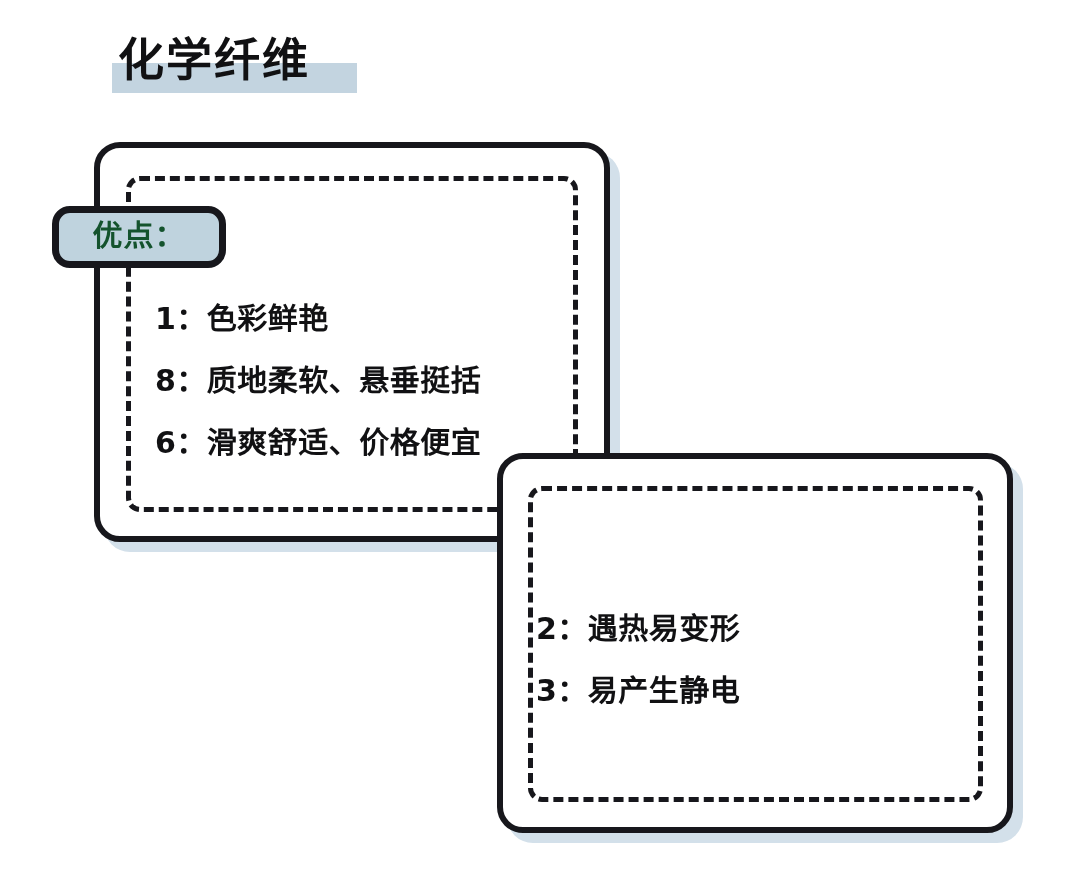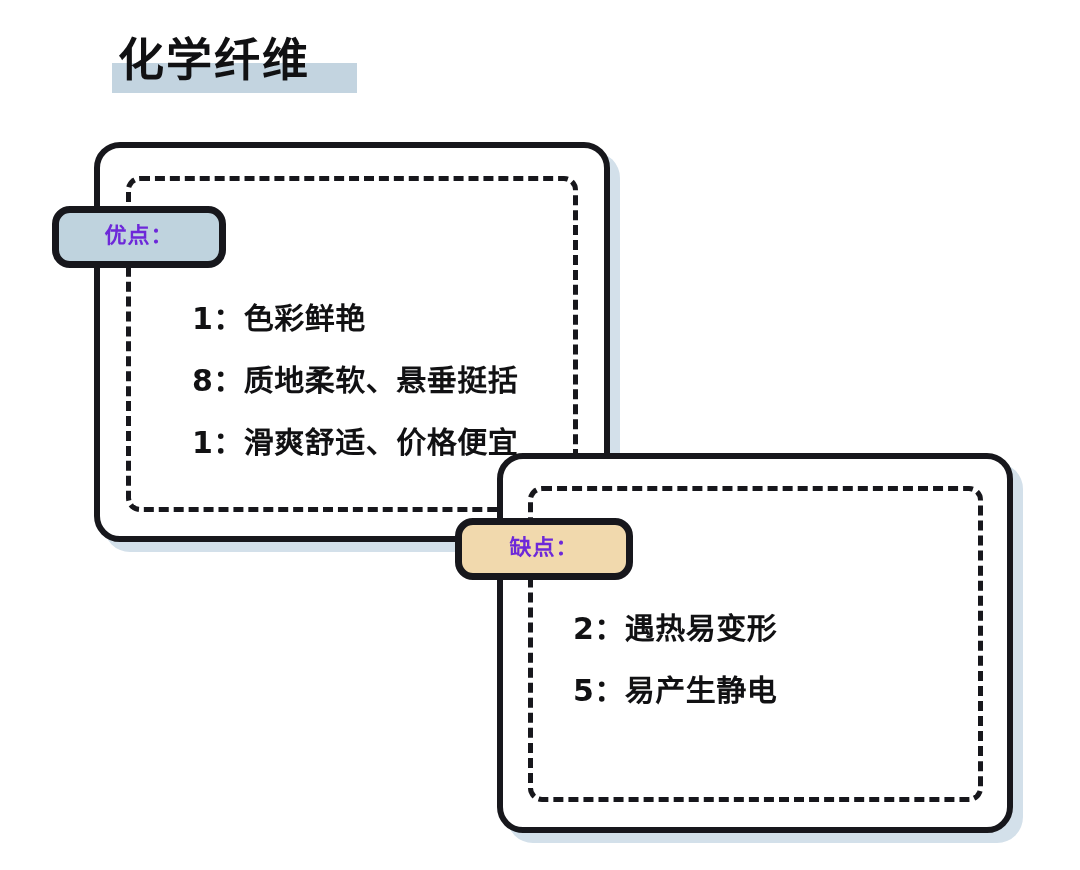--- a/index.html
+++ b/index.html
@@ -127,21 +127,20 @@
     padding: 0;
     list-style: none;
   }
   .list li {
     font-size: 30px;
     font-weight: 700;
     color: #111113;
     line-height: 1;
     white-space: nowrap;
     letter-spacing: 0.5px;
-    margin-left: 37px;
   }
   #pros-list {
     left: 155px;
     top: 304px;
     z-index: 7;
   }
   #pros-list li { margin-bottom: 32px; }
   #cons-list {
     left: 536px;
     top: 614px;
@@ -155,23 +154,23 @@
     position: absolute;
     box-sizing: border-box;
     border: 7px solid #17171c;
     border-radius: 18px;
     display: flex;
     align-items: center;
     justify-content: center;
     z-index: 10;
   }
   .badge-label {
-    font-size: 22px;
+    font-size: 30px;
     font-weight: 700;
-    color: #6d28d9;
+    color: #14532d;
     letter-spacing: 1px;
     white-space: nowrap;
     line-height: 1;
     padding-bottom: 2px;
   }
   #pros-badge {
     left: 52px;
     top: 206px;
     width: 174px;
     height: 62px;
@@ -195,33 +194,30 @@
     <div class="title-text">化学纤维</div>
   </div>
 
   <div class="card-shadow" id="pros-shadow"></div>
   <div class="card" id="pros-card"></div>
   <div class="card-dashed" id="pros-dashed"></div>
 
   <ul class="list" id="pros-list">
     <li>1：色彩鲜艳</li>
     <li>8：质地柔软、悬垂挺括</li>
-    <li>1：滑爽舒适、价格便宜</li>
+    <li>6：滑爽舒适、价格便宜</li>
   </ul>
 
   <div class="badge" id="pros-badge">
     <span class="badge-label">优点：</span>
   </div>
 
   <div class="card-shadow" id="cons-shadow"></div>
   <div class="card" id="cons-card"></div>
   <div class="card-dashed" id="cons-dashed"></div>
 
   <ul class="list" id="cons-list">
     <li>2：遇热易变形</li>
-    <li>5：易产生静电</li>
+    <li>3：易产生静电</li>
   </ul>
 
-  <div class="badge" id="cons-badge">
-    <span class="badge-label">缺点：</span>
-  </div>
 
 </div>
 
 </body></html>

